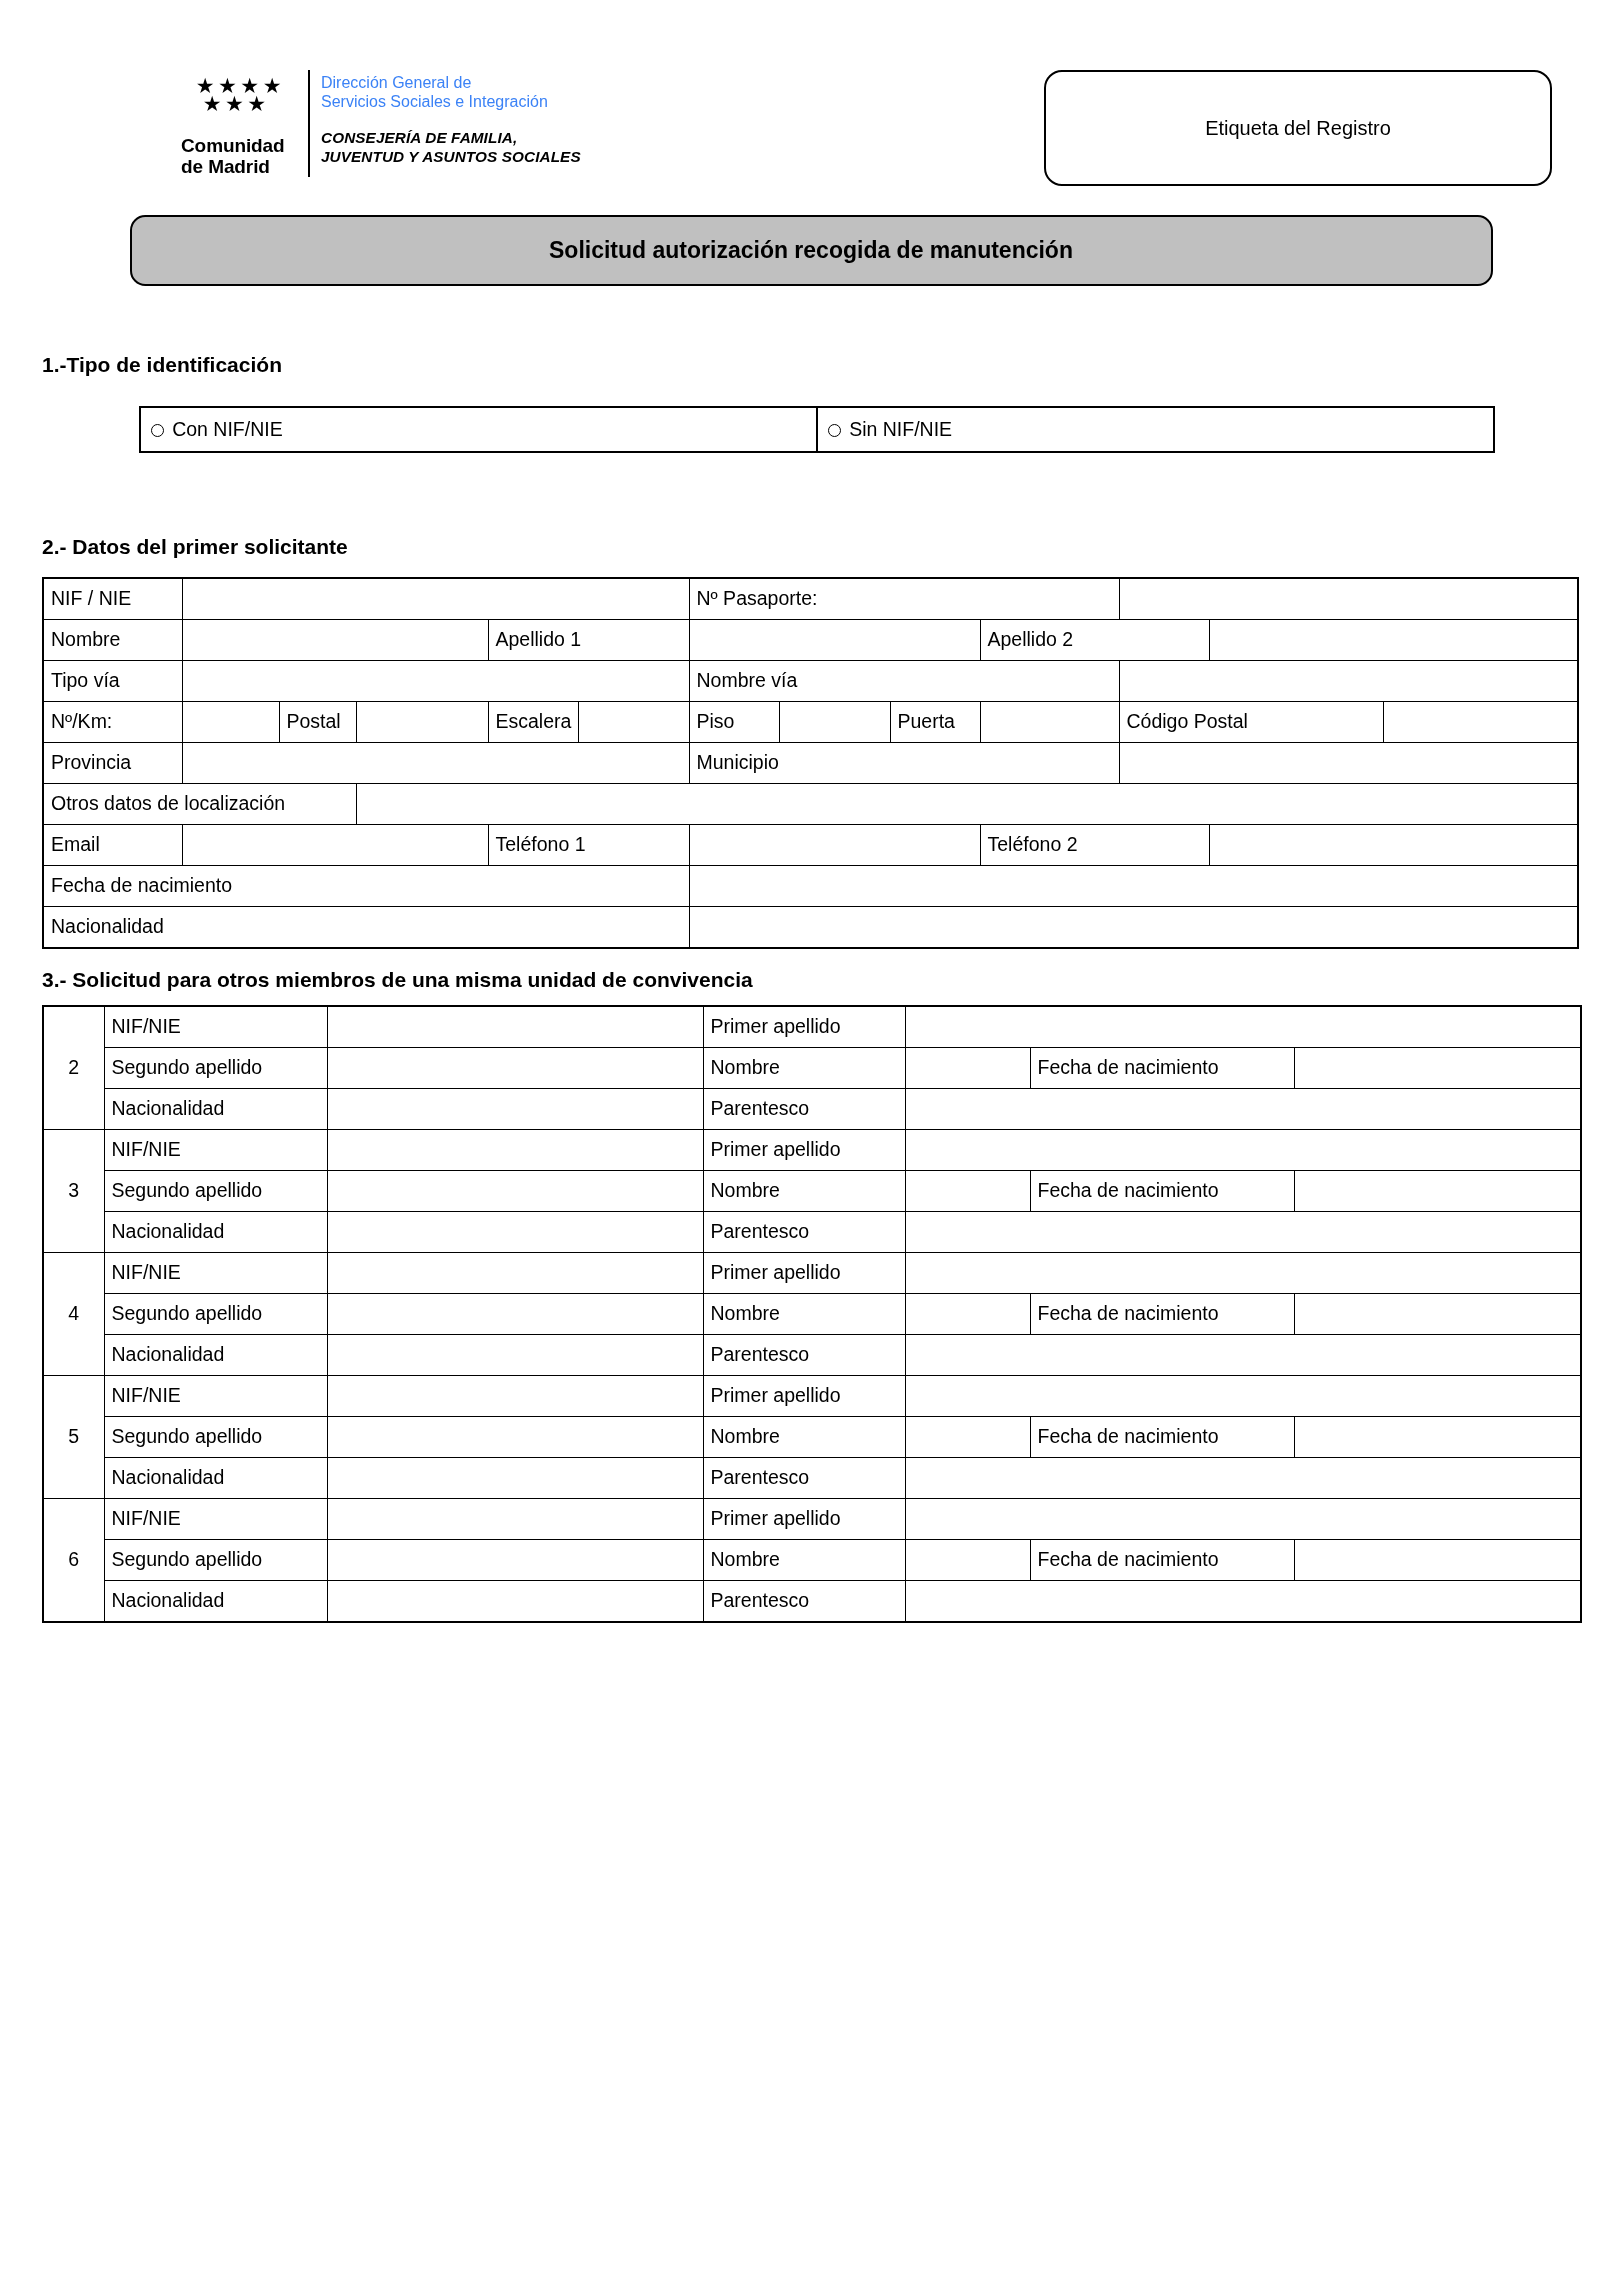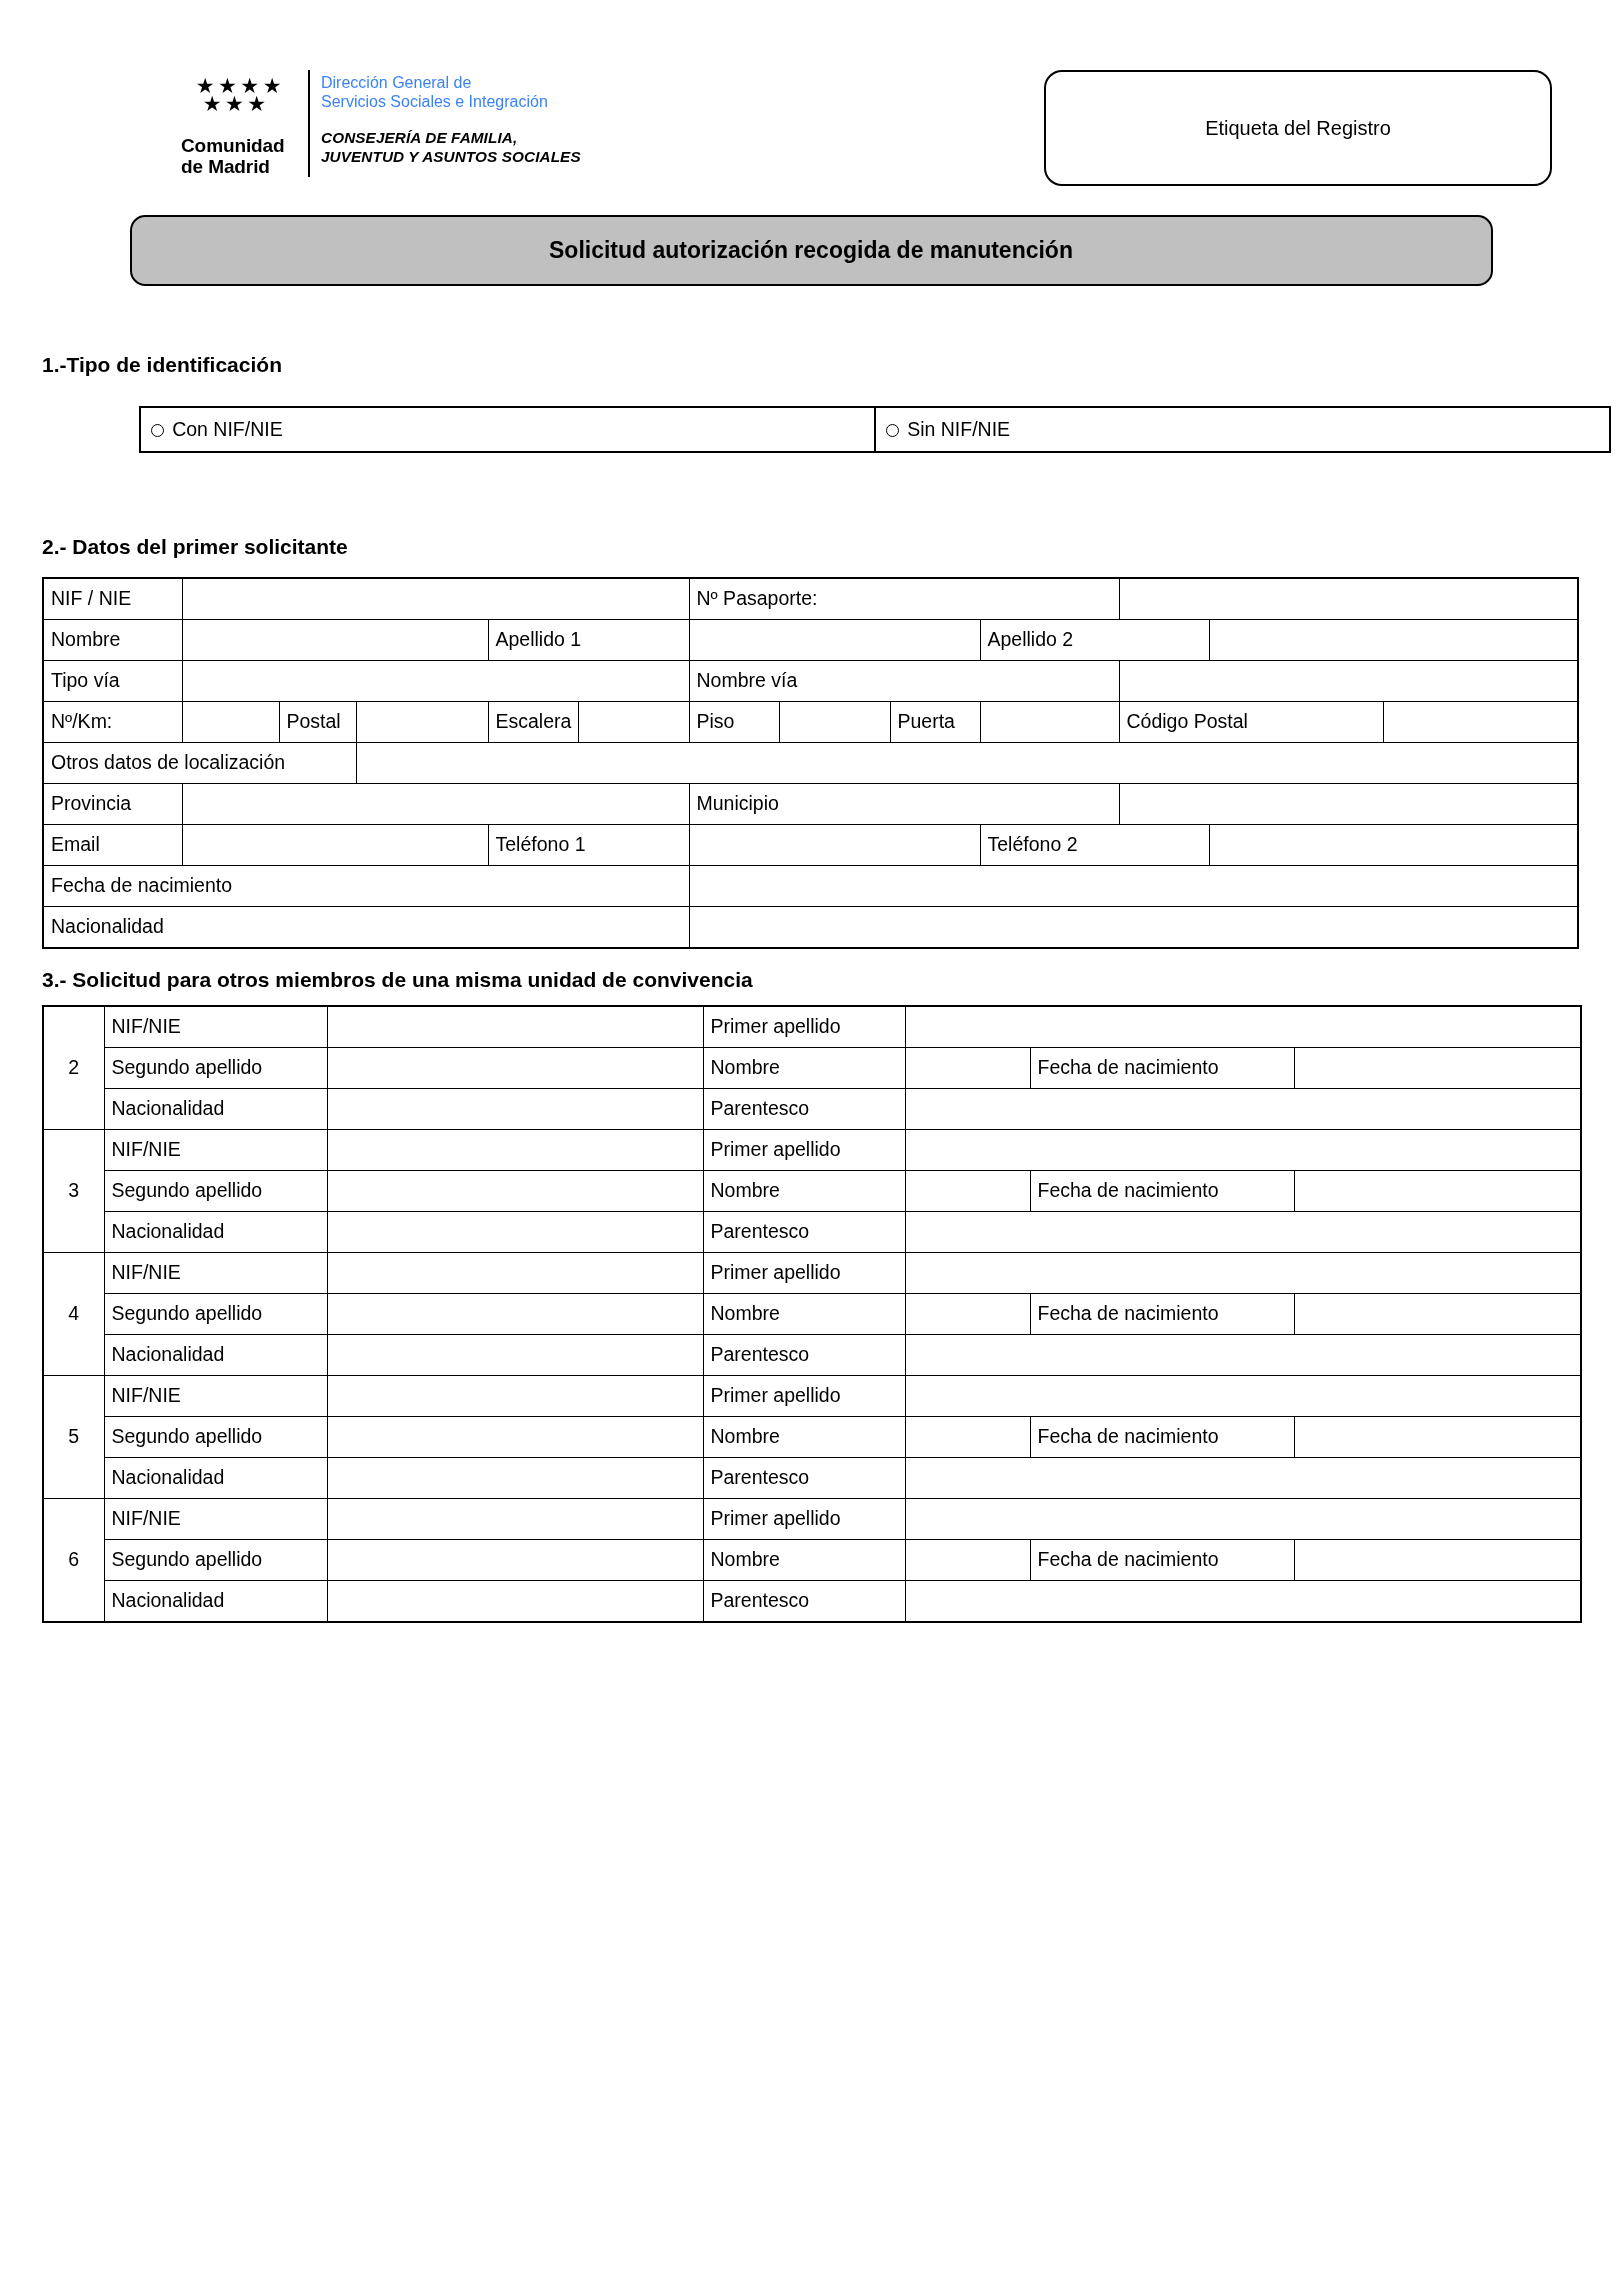--- a/index.html
+++ b/index.html
@@ -129,21 +129,21 @@
     margin-top: 67px;
     margin-bottom: 0;
   }
   .section-title.s2 { margin-top: 82px; }
   .section-title.s3 { margin-top: 19.5px; margin-bottom: 12.5px; }
 
   
   .ident-table {
     border-collapse: collapse;
     margin: 29px 0 0 97px;
-    width: 1472px;
+    width: 1356px;
     table-layout: fixed;
   }
   .ident-table td {
     border: 2.1px solid #000;
     height: 43px;
     font-size: 19.5px;
     padding: 0 9.7px;
     vertical-align: middle;
   }
   .radio {
@@ -304,29 +304,29 @@
       <td></td>
       <td>Piso</td>
       <td></td>
       <td>Puerta</td>
       <td></td>
       <td colspan="2">Código Postal</td>
       <td></td>
     </tr>
 
     <tr>
-      <td colspan="3">Otros datos de localización</td>
-      <td colspan="10"></td>
-    </tr>
-
-    <tr>
       <td>Provincia</td>
       <td colspan="5"></td>
       <td colspan="4">Municipio</td>
       <td colspan="3"></td>
+    </tr>
+
+    <tr>
+      <td colspan="3">Otros datos de localización</td>
+      <td colspan="10"></td>
     </tr>
 
     <tr>
       <td>Email</td>
       <td colspan="3"></td>
       <td colspan="2">Teléfono 1</td>
       <td colspan="3"></td>
       <td colspan="2">Teléfono 2</td>
       <td colspan="2"></td>
     </tr>

